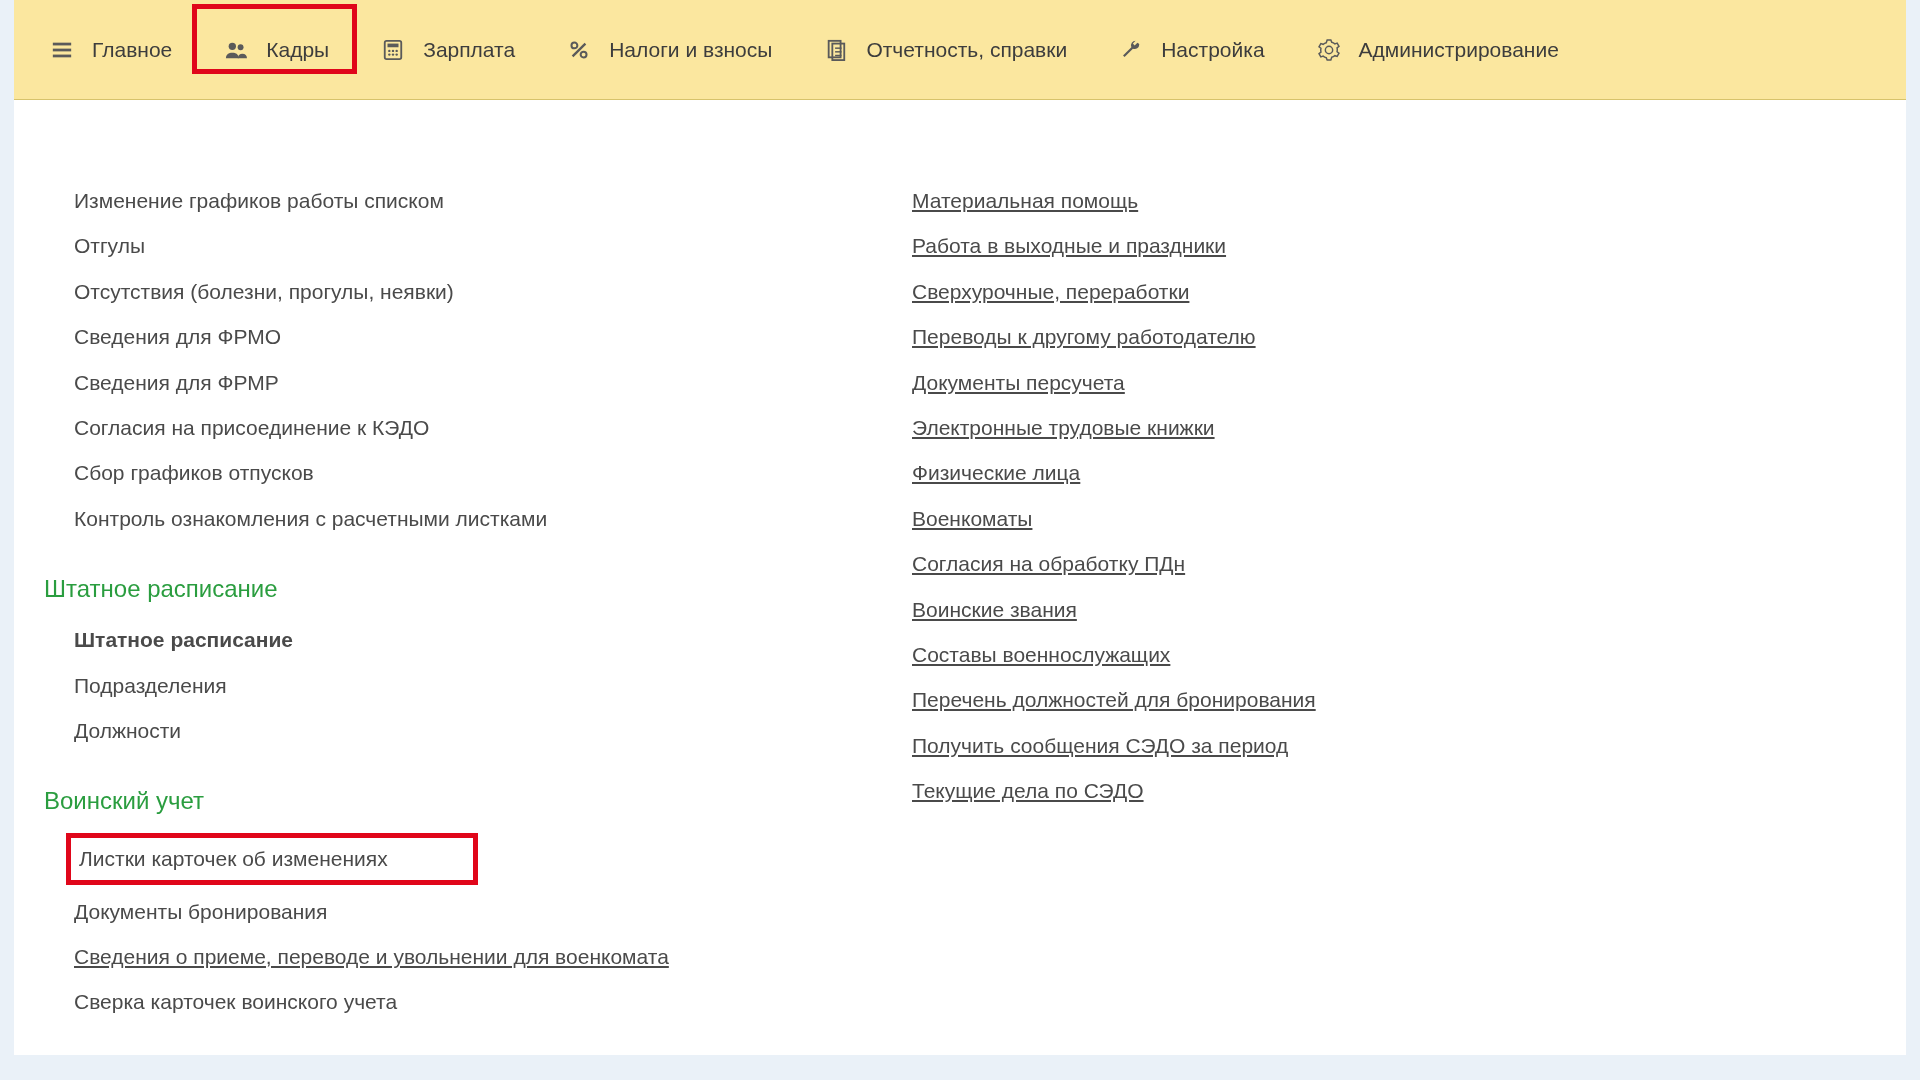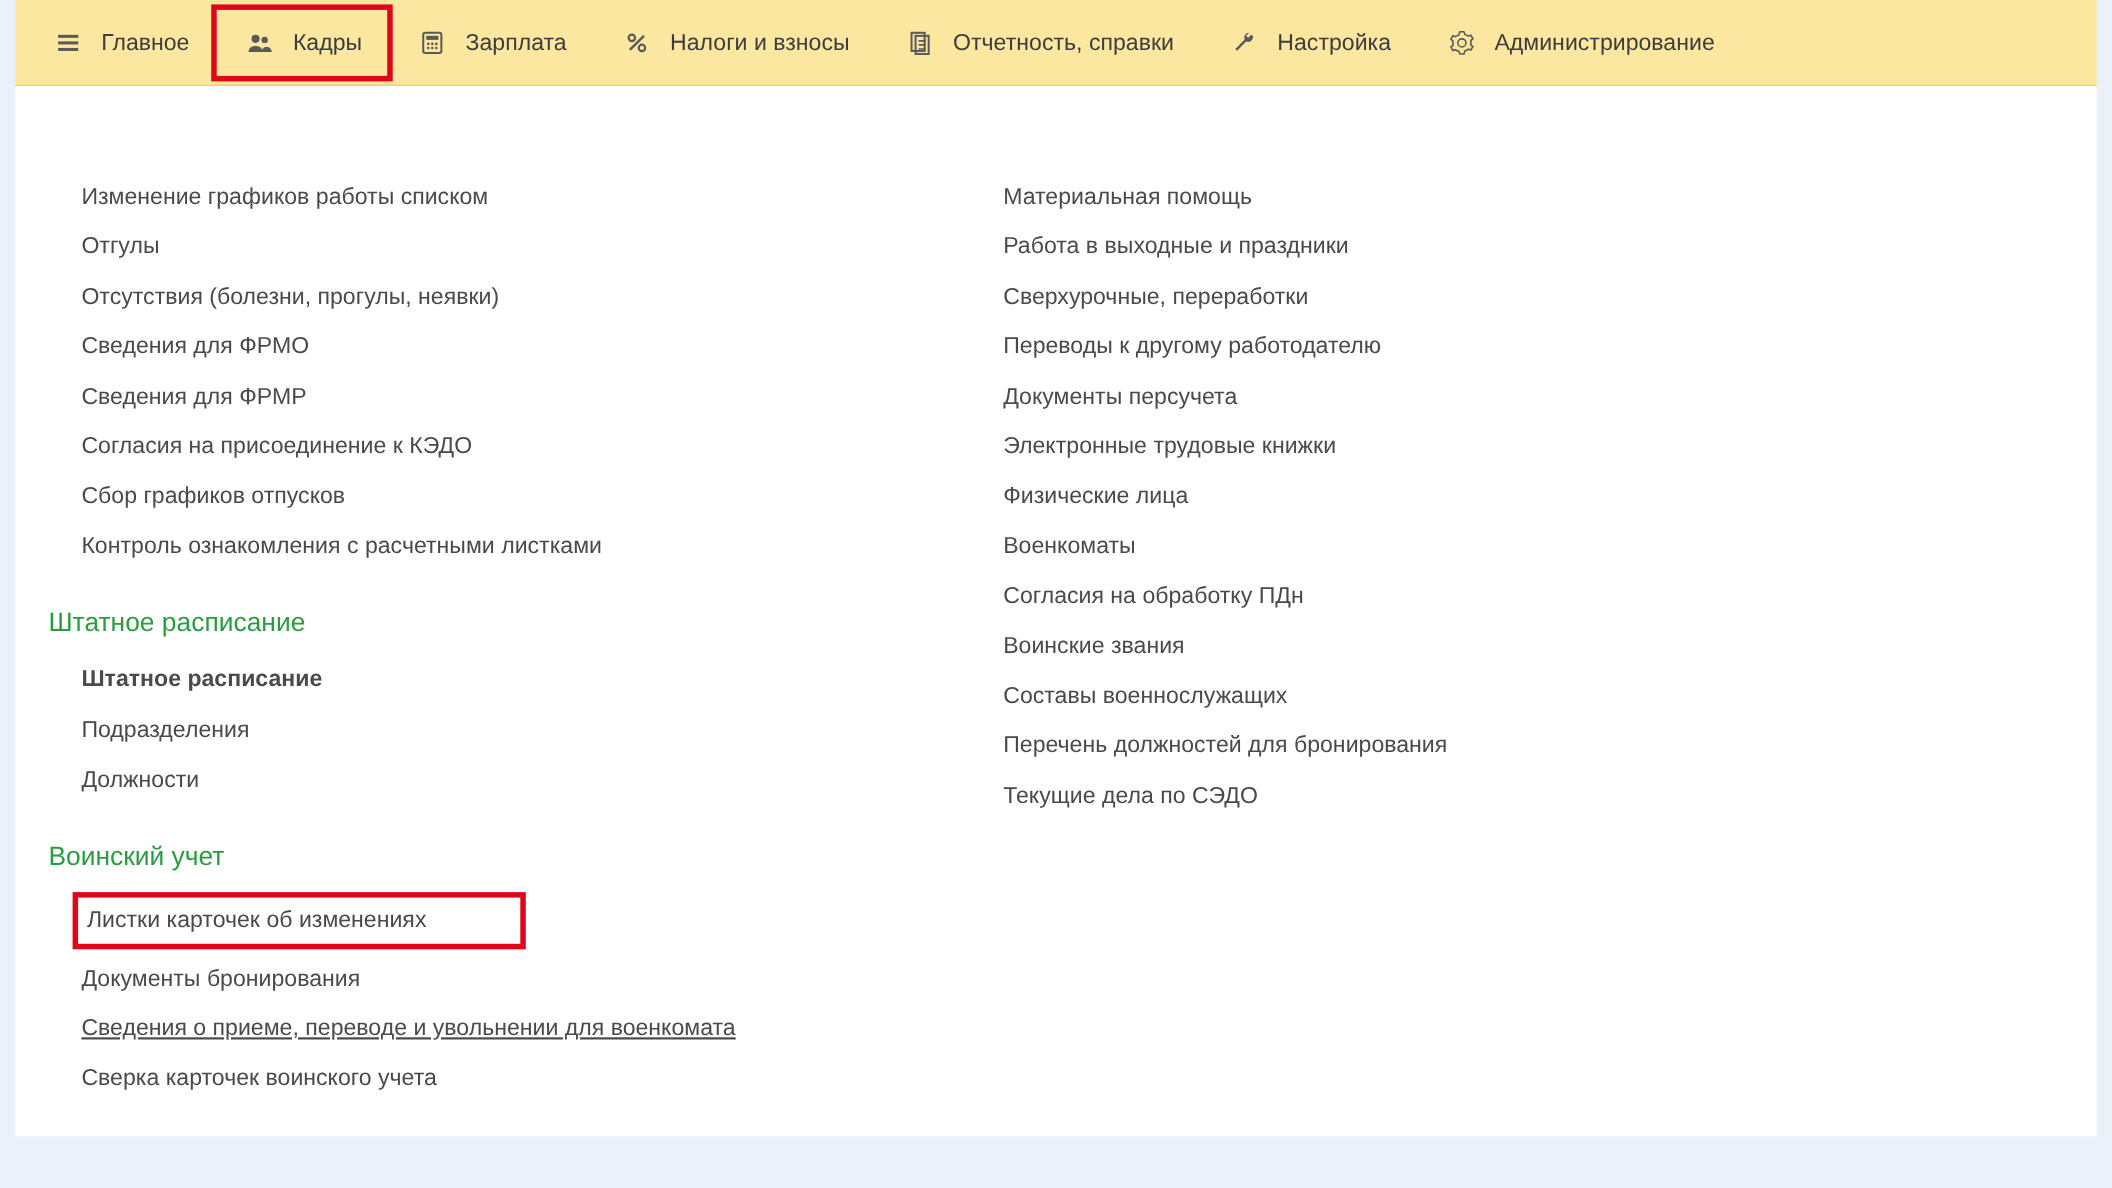--- a/index.html
+++ b/index.html
@@ -2,21 +2,21 @@
 <html><head>
 <meta charset="utf-8">
 <style>
   * { box-sizing: border-box; margin: 0; padding: 0; }
   html, body { width: 1920px; height: 1080px; font-family: Arial, Helvetica, sans-serif; background: #eaf1f8; }
   .screen { width: 1920px; height: 1080px; background: #eaf1f8; position: relative; }
   .inner { margin: 0 14px; }
   .toolbar {
     background: #fbe79f;
     border-bottom: 1px solid #d7c36b;
-    height: 78px;
+    height: 100px;
     display: flex;
     align-items: center;
     padding: 0 10px;
     gap: 0;
   }
   .tb-item {
     display: flex;
     align-items: center;
     height: 78px;
     padding: 0 26px;
@@ -52,21 +52,21 @@
   .link.bold { font-weight: 700; }
   .section-title {
     color: #2a9d3f;
     font-size: 24px;
     margin-top: 34px;
     margin-bottom: 14px;
     font-weight: 400;
   }
   .indent { padding-left: 30px; }
   .col.left > .link { padding-left: 30px; }
-  .col.right > .link { padding-left: 0; }
+  .col.right > .link { padding-left: 0; text-decoration: underline; }
   .hl-item {
     border: 5px solid #e0061a;
     margin-left: 22px;
     margin-top: 4px;
     margin-bottom: 4px;
     padding: 6px 8px;
     width: 412px;
   }
   .hl-item .link { padding: 0; }
   svg { display: block; }
@@ -180,18 +180,19 @@
           <div class="link">Сверхурочные, переработки</div>
           <div class="link">Переводы к другому работодателю</div>
           <div class="link">Документы персучета</div>
           <div class="link">Электронные трудовые книжки</div>
           <div class="link">Физические лица</div>
           <div class="link">Военкоматы</div>
           <div class="link">Согласия на обработку ПДн</div>
           <div class="link">Воинские звания</div>
           <div class="link">Составы военнослужащих</div>
           <div class="link">Перечень должностей для бронирования</div>
+          <div class="link">Получить сообщения СЭДО за период</div>
           <div class="link">Текущие дела по СЭДО</div>
         </div>
     </div>
   </div>
 <div class="hl-toolbar" style="left: 192.25px; top: 3.5px; width: 164.953px; height: 70px;"></div>
   </div>
 
 </body></html>

